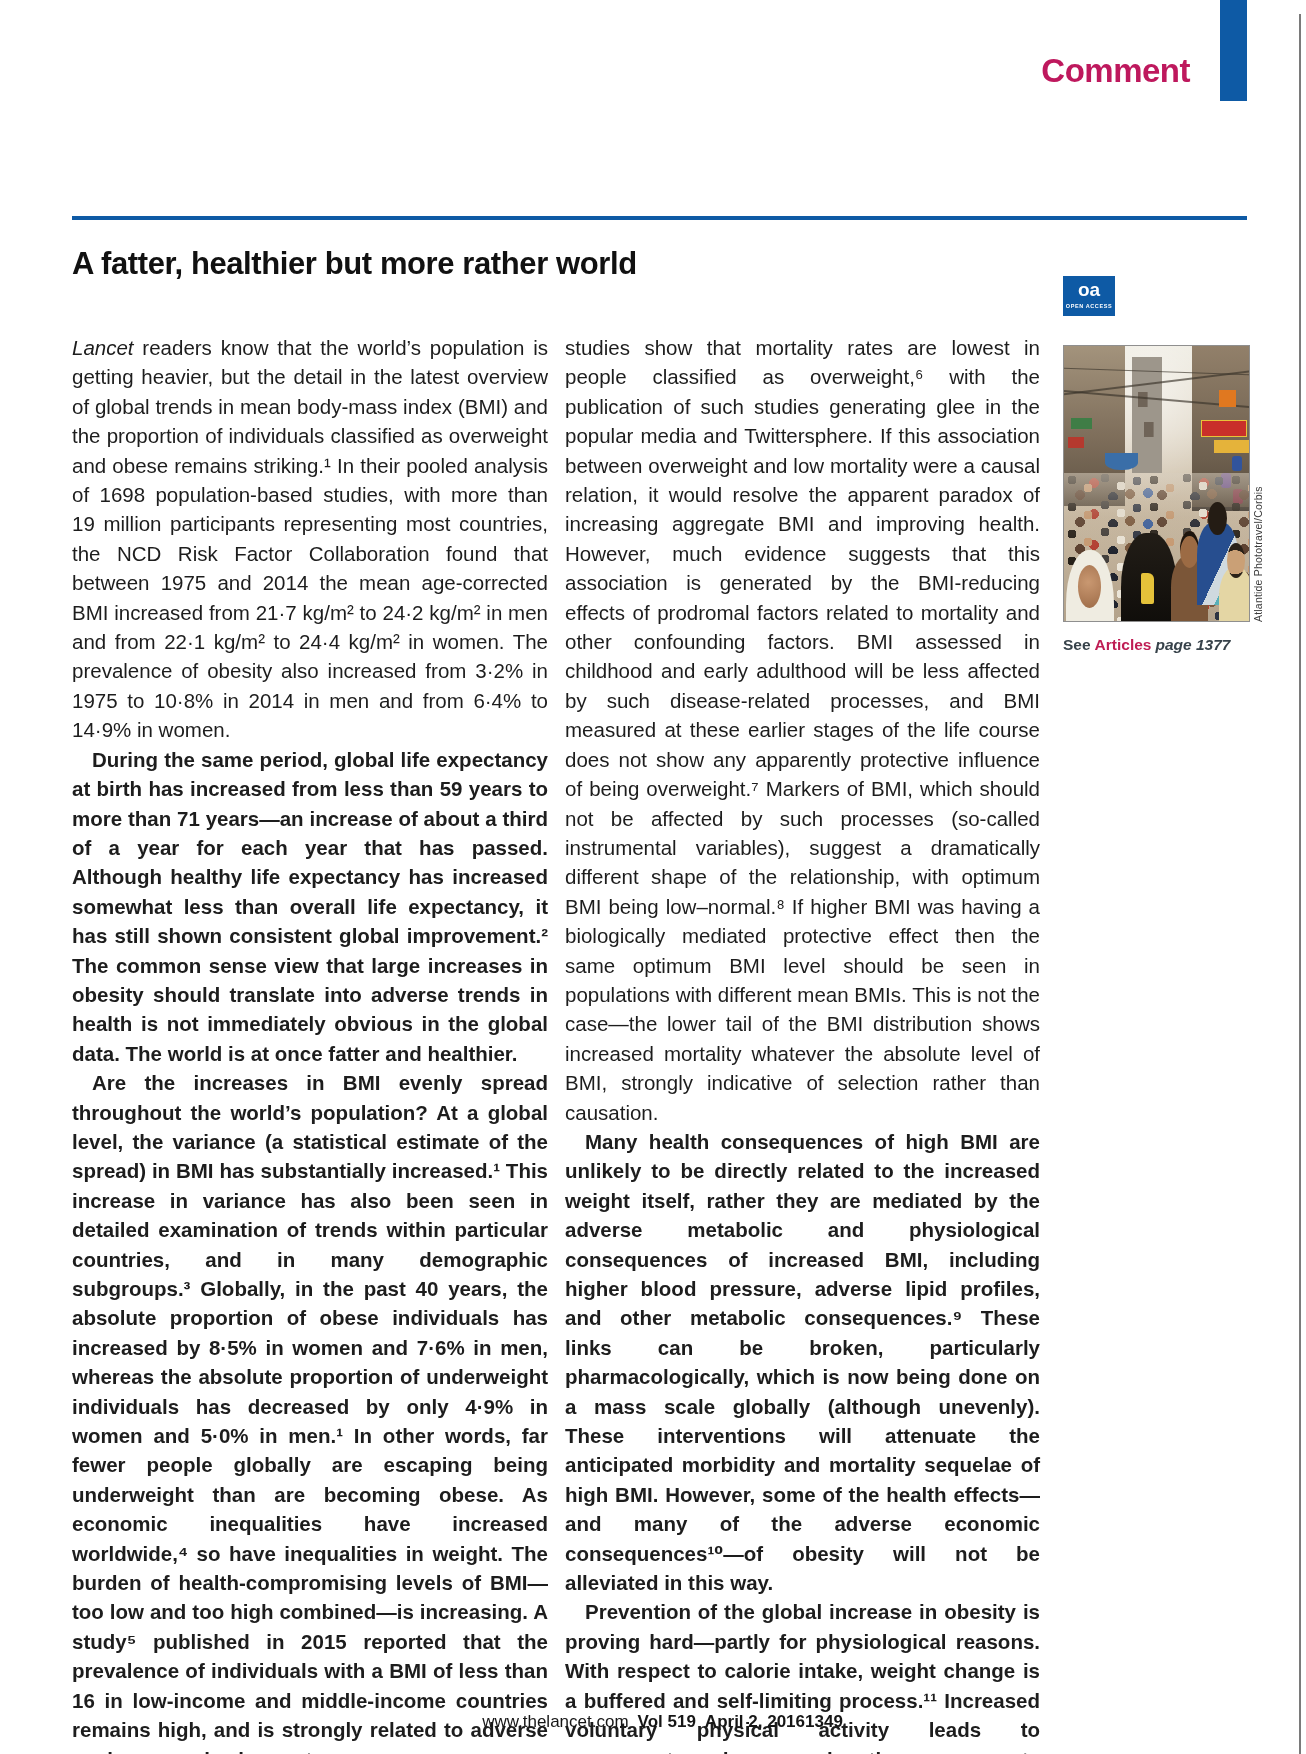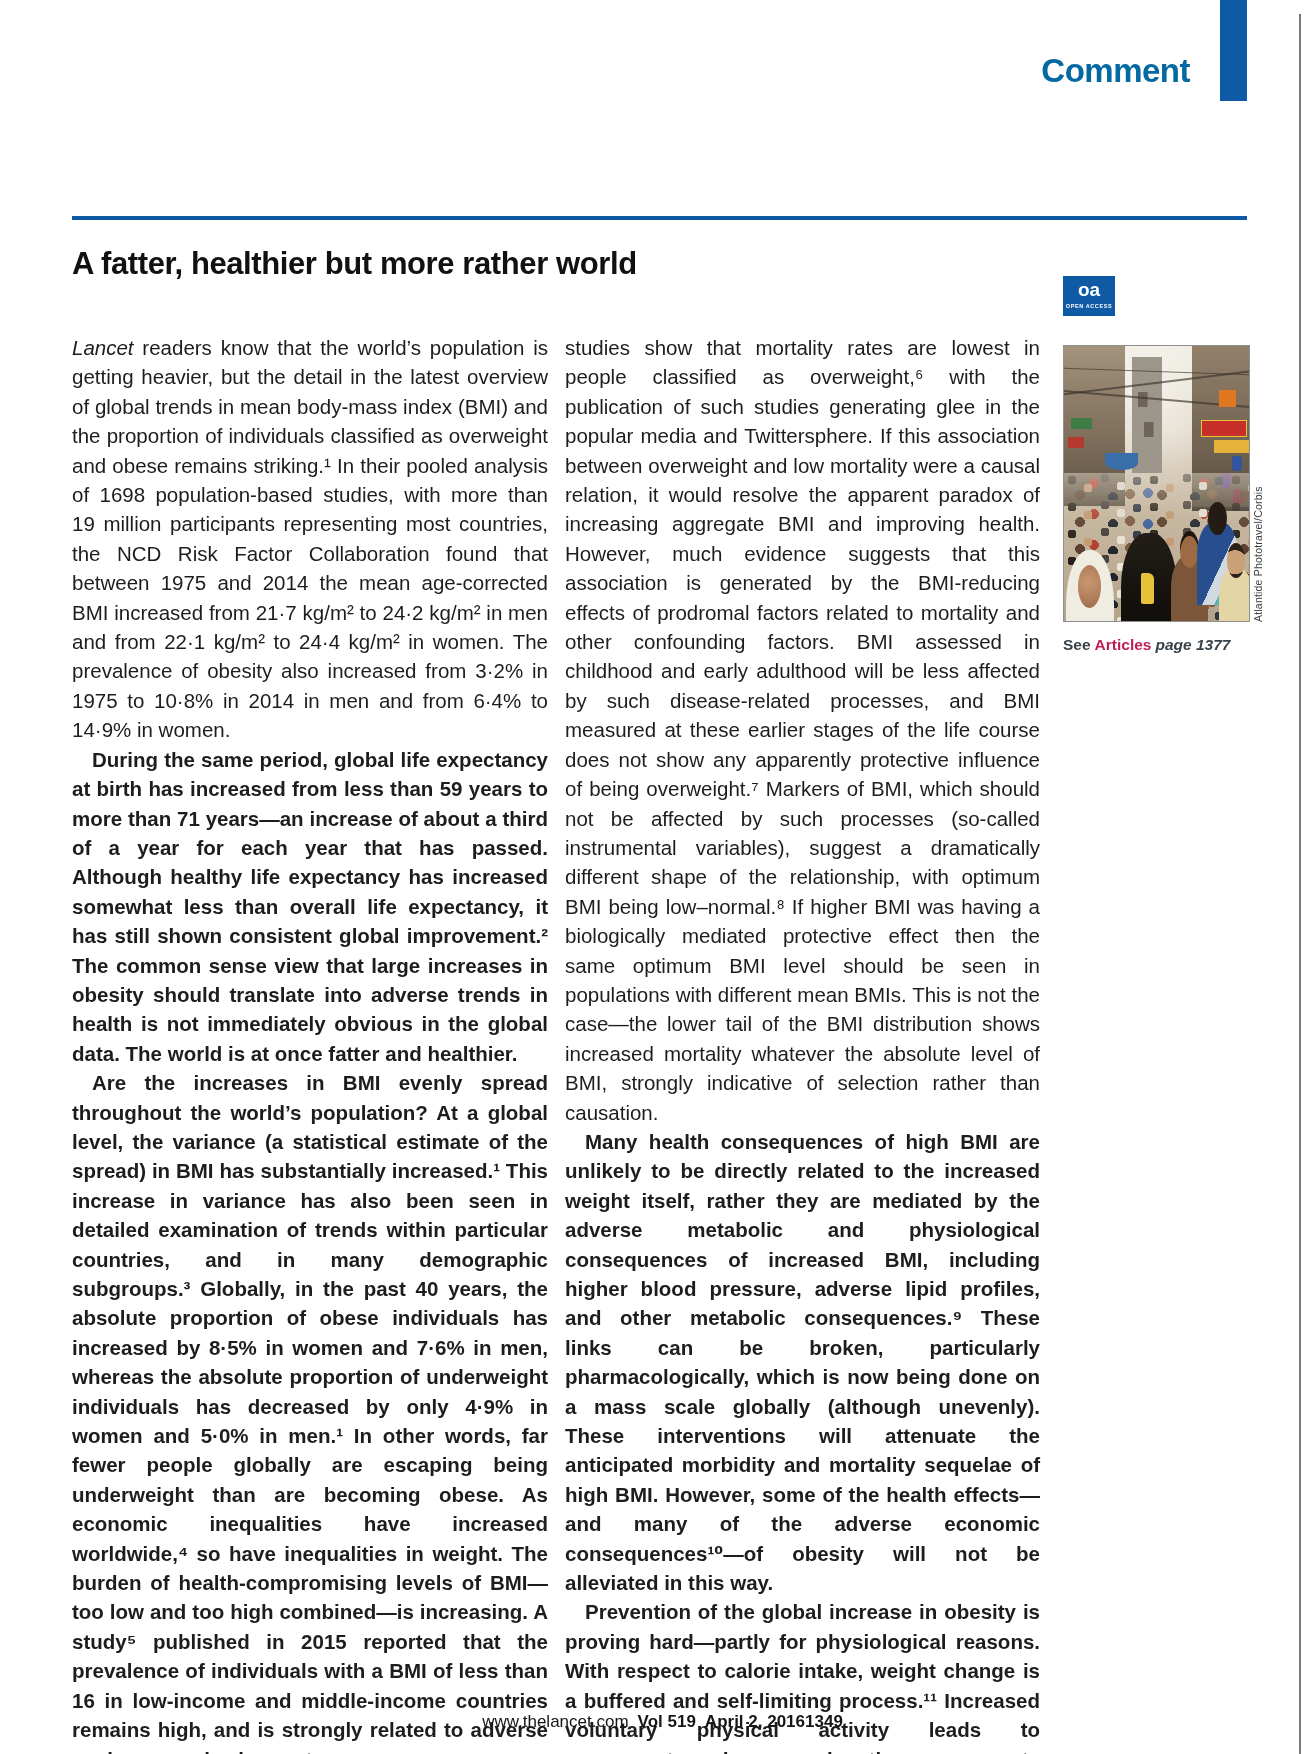--- a/index.html
+++ b/index.html
@@ -8,21 +8,21 @@
   }
   *{margin:0;padding:0;box-sizing:border-box;}
   html,body{background:#fff;}
   body{font-family:"Liberation Sans","DejaVu Sans",sans-serif;color:#1c1c1c;}
   .page{position:relative;width:1306px;height:1754px;background:#ffffff;overflow:hidden;}
 
   
   .edge-line{position:absolute;left:1299px;top:14px;width:2px;height:1740px;background:#4e4e4e;opacity:.75;}
 
   
-  .section-label{position:absolute;right:116px;top:52px;font-size:33px;font-weight:bold;letter-spacing:-.5px;color:#0369a1;}
+  .section-label{position:absolute;right:116px;top:52px;font-size:33px;font-weight:bold;letter-spacing:-.5px;color:#be185d;}
   .section-bar{position:absolute;left:1220px;top:0;width:27px;height:101px;background:var(--lancet-blue);}
   .header-rule{position:absolute;left:72px;top:216px;width:1175px;height:4px;background:var(--lancet-blue);}
 
   
   .article-title{position:absolute;left:72px;top:246px;font-size:31px;font-weight:bold;letter-spacing:-.4px;color:#111;}
   .oa-badge{position:absolute;left:1063px;top:276px;width:52px;height:40px;background:var(--lancet-blue);color:#fff;text-align:center;cursor:pointer;}
   .oa-badge .oa-abbr{display:block;font-size:19px;font-weight:bold;line-height:26px;margin-top:1px;}
   .oa-badge .oa-sub{display:block;font-size:5.5px;letter-spacing:.6px;font-weight:bold;}
 
   

